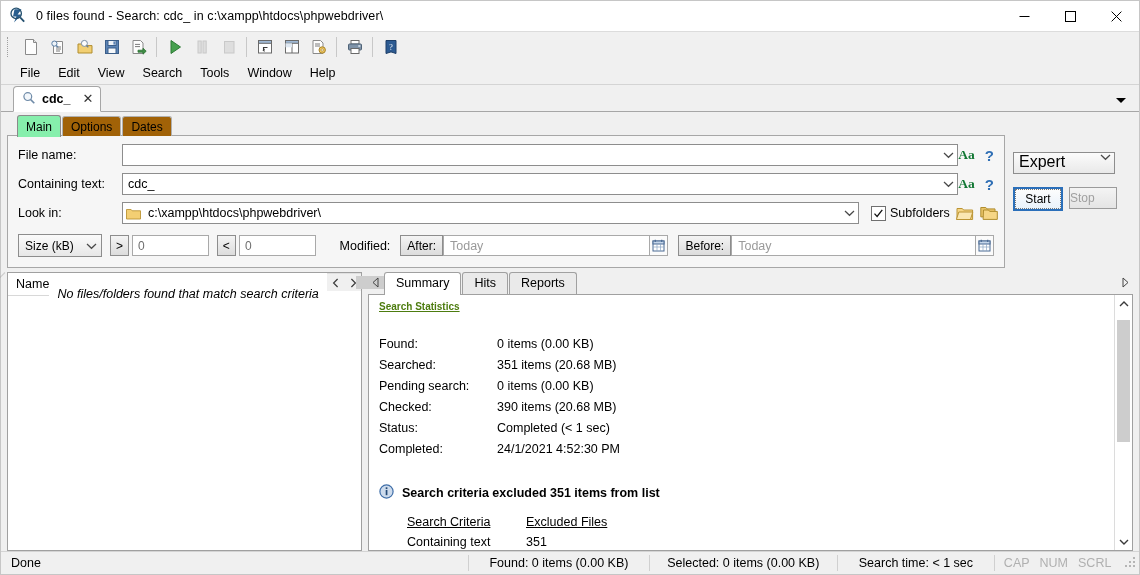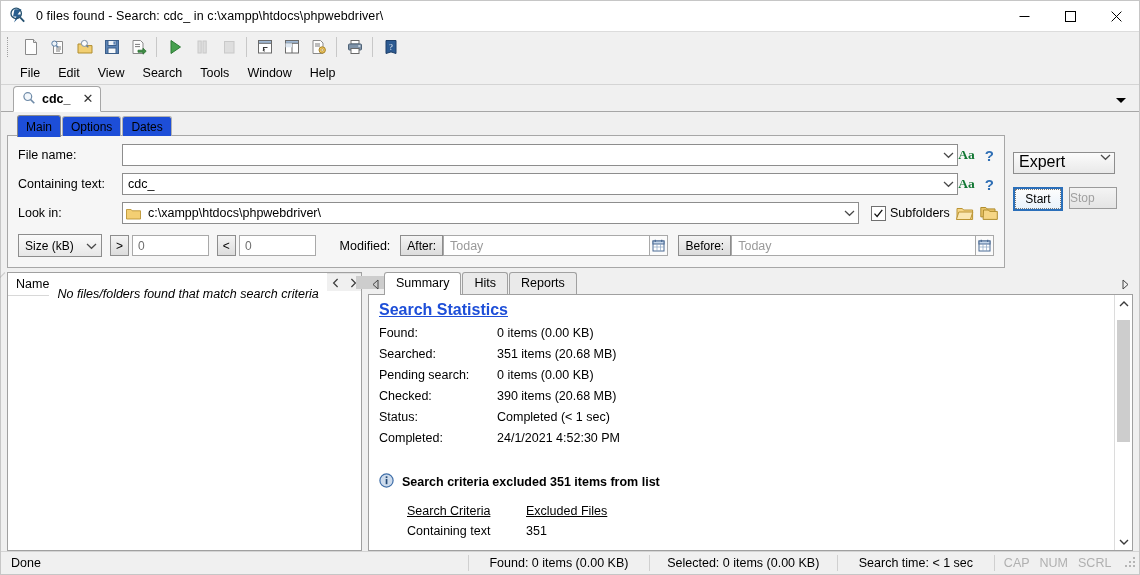--- a/index.html
+++ b/index.html
@@ -150,28 +150,28 @@
     display: flex; align-items: flex-end;
     height: 20px;
     padding-left: 10px;
     position: relative; z-index: 3;
   }
   .crit-tab {
     font-size: 12px;
     padding: 3px 8px 2px 8px;
     border: 1px solid #b0b0b0;
     border-bottom: none;
-    background: #1d4ed8;
+    background: #a16207;
     border-radius: 3px 3px 0 0;
     margin-right: 1px;
     cursor: default;
     line-height: 14px;
   }
   .crit-tab.active {
-    background: #1d4ed8;
+    background: #86efac;
     padding-top: 4px; padding-bottom: 3px;
     border-color: #8a8a8a;
     position: relative; top: 1px;
     z-index: 4;
   }
   .crit-box {
     border: 1px solid #a7a7a7;
     background: #f6f6f6;
     padding: 8px 10px 10px 10px;
     position: relative;
@@ -398,21 +398,21 @@
     background: #cdcdcd;
   }
 
   .rightpane {
     flex: 1 1 auto;
     display: flex; flex-direction: column;
     min-width: 0; min-height: 0;
   }
   .rtabs {
     flex: 0 0 22px;
-    display: flex; align-items: flex-end;
+    display: flex; 
     position: relative;
     border-bottom: 1px solid #a0a0a0;
   }
   .rtab-nav {
     width: 16px; height: 20px;
     display:flex; align-items:center; justify-content:center;
     cursor: default;
   }
   .rtab {
     font-size: 12.5px;
@@ -443,25 +443,25 @@
     min-height: 0;
     position: relative;
   }
   .rscrollarea {
     flex: 1 1 auto;
     padding: 6px 10px 0 10px;
     overflow: hidden;
     position: relative;
   }
   .stat-title {
-    font-size: 16px;
+    font-size: 10px;
     font-weight: bold;
     text-decoration: underline;
-    color: #1d4ed8;
-    margin-bottom: 4px;
+    color: #4d7c0f;
+    margin-bottom: 22px;
   }
   .stat-row {
     display: flex;
     font-size: 12.5px;
     line-height: 21px;
   }
   .stat-k { width: 118px; flex: 0 0 118px; }
   .stat-v { flex: 1 1 auto; }
   .notice {
     display: flex; align-items: center;

